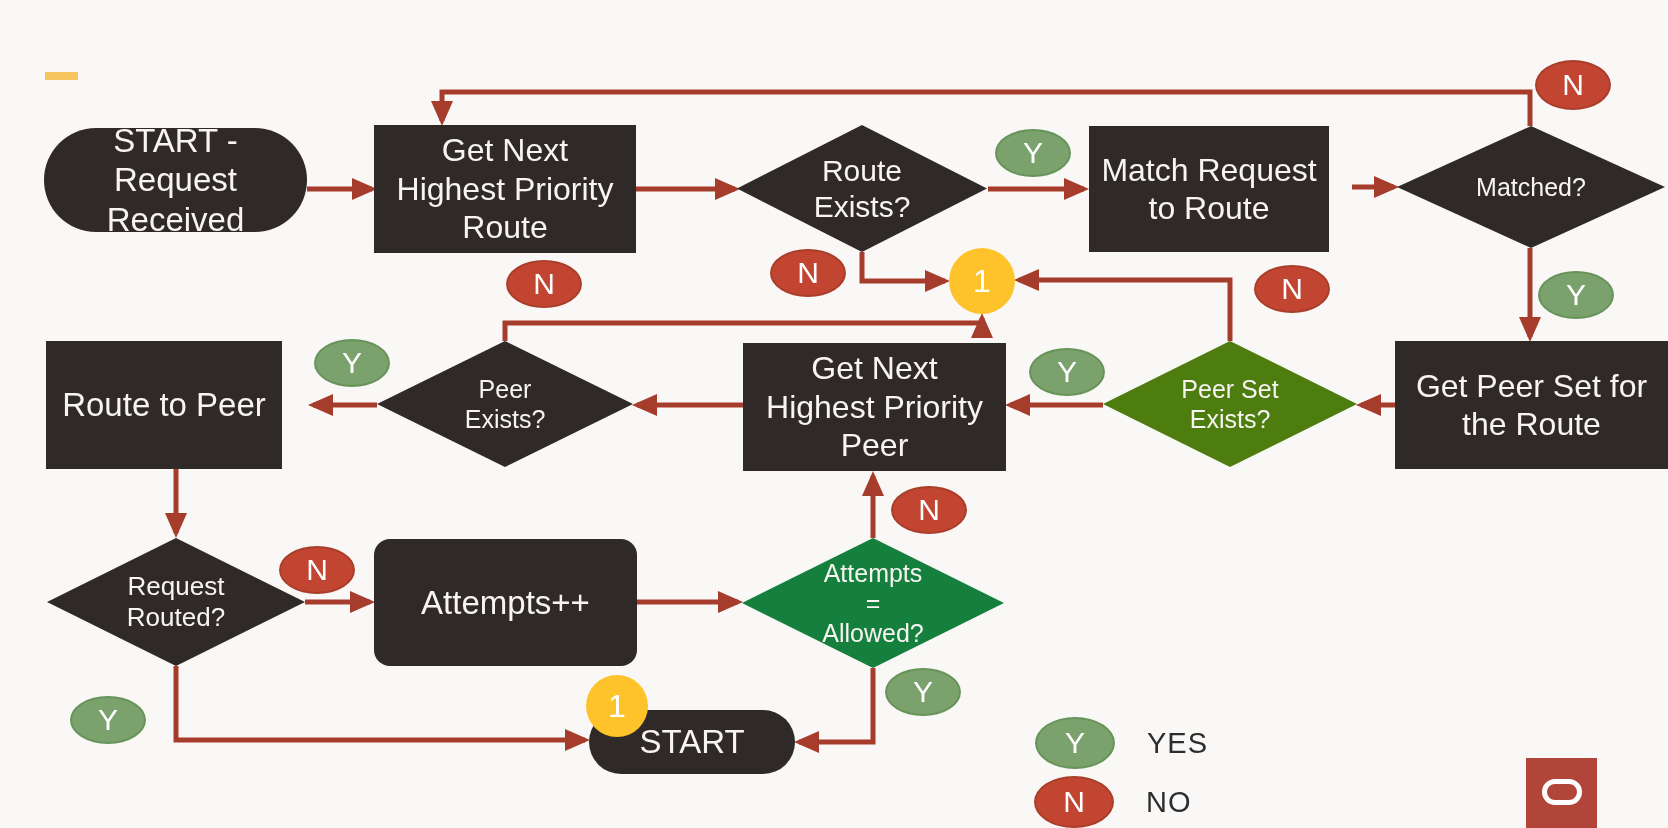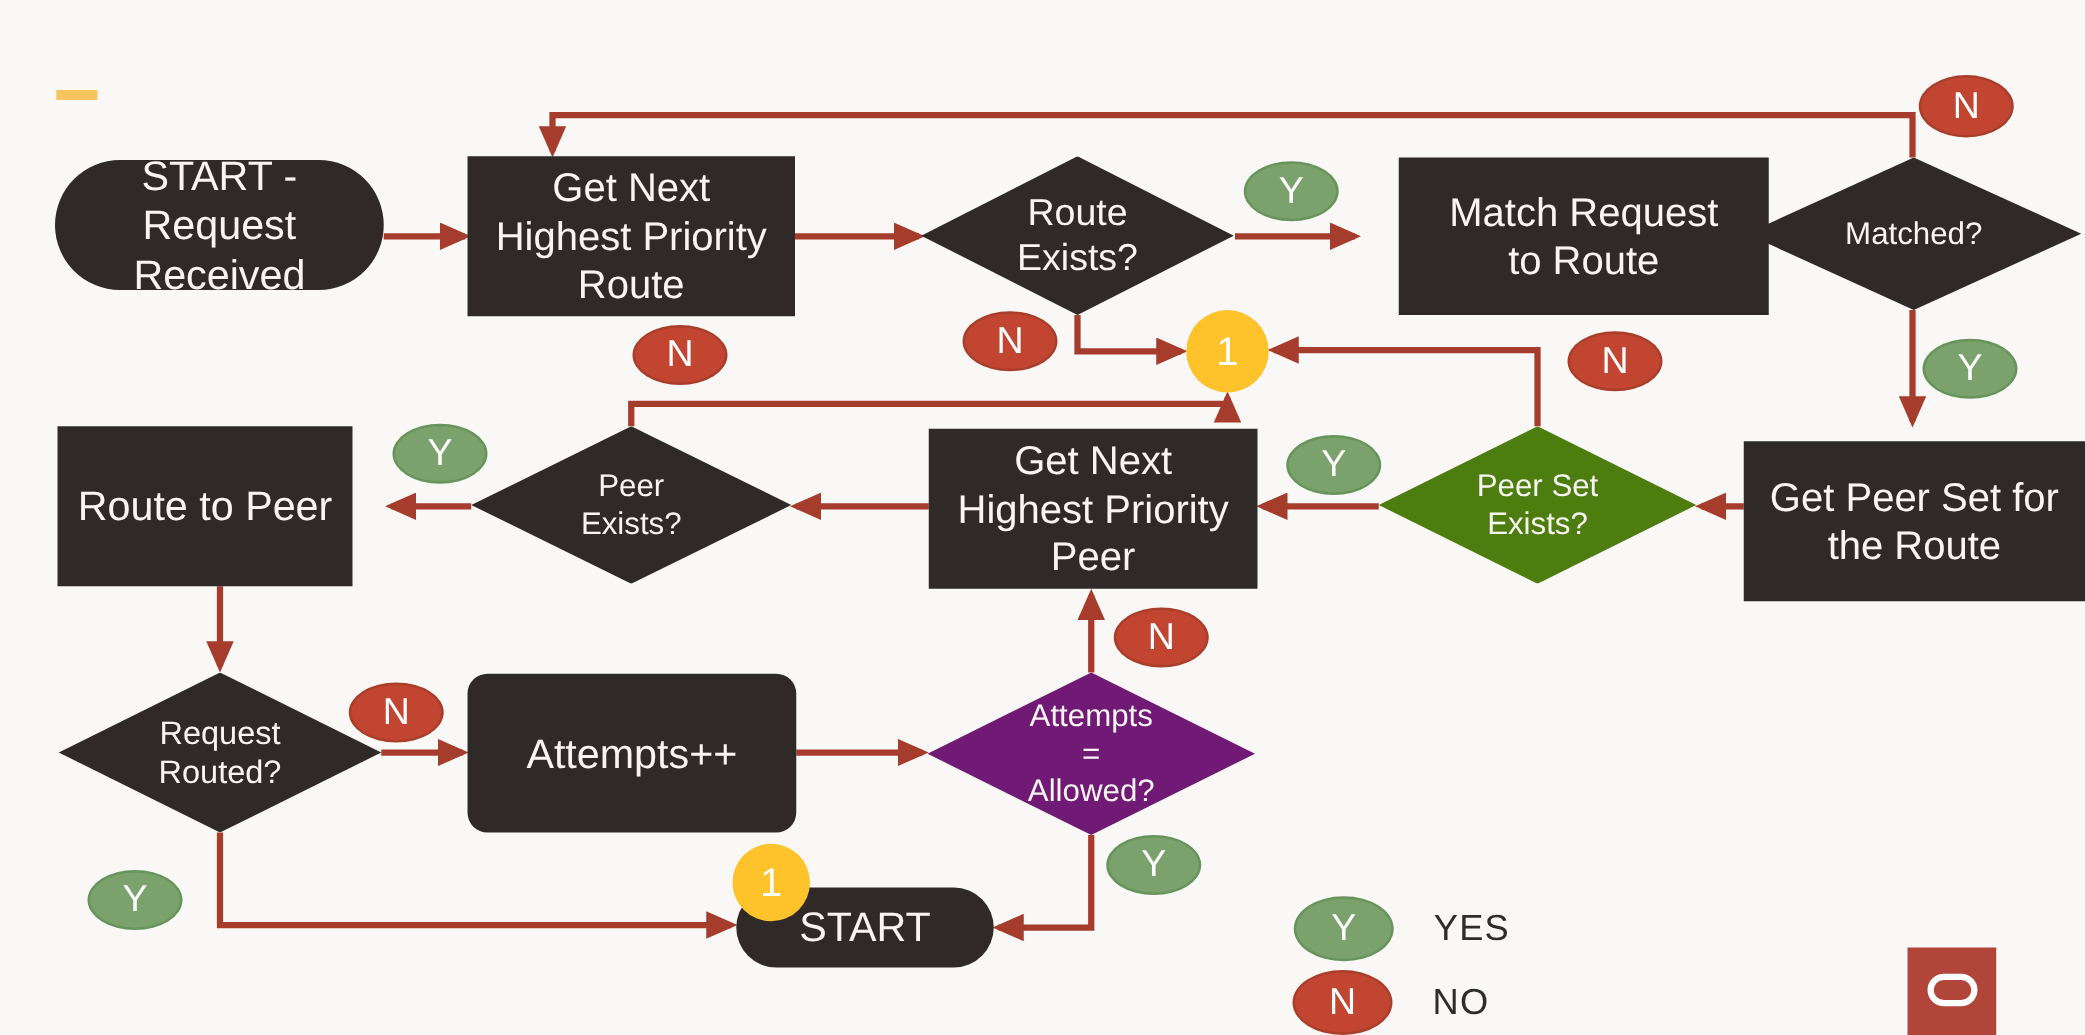--- a/index.html
+++ b/index.html
@@ -61,37 +61,37 @@
 
   <div id="nodes">
       <div class="node terminator" style="left: 44px; top: 128px; width: 263px; height: 104px; font-size: 33px; background: rgb(47, 42, 39); border-radius: 60px;">START -
 Request
 Received</div>
       <div class="node process" style="left: 374px; top: 125px; width: 262px; height: 128px; font-size: 32px; background: rgb(47, 42, 39);">Get Next
 Highest Priority
 Route</div>
       <div class="node decision" style="left: 737px; top: 125px; width: 250px; height: 127px; font-size: 30px; background: rgb(47, 42, 39);">Route
 Exists?</div>
-      <div class="node process" style="left: 1089px; top: 126px; width: 296px; height: 126px; font-size: 32px; background: rgb(47, 42, 39); margin-left: 30px;">Match Request
+      <div class="node process" style="left: 1089px; top: 126px; width: 240px; height: 126px; font-size: 32px; background: rgb(47, 42, 39);">Match Request
 to Route</div>
       <div class="node decision" style="left: 1397px; top: 126px; width: 268px; height: 122px; font-size: 25px; background: rgb(47, 42, 39);">Matched?</div>
-      <div class="node process" style="left: 1395px; top: 353px; width: 273px; height: 128px; font-size: 32px; background: rgb(47, 42, 39);">Get Peer Set for
+      <div class="node process" style="left: 1395px; top: 341px; width: 273px; height: 128px; font-size: 32px; background: rgb(47, 42, 39);">Get Peer Set for
 the Route</div>
       <div class="node decision" style="left: 1103px; top: 341px; width: 254px; height: 126px; font-size: 25px; background: #4d7c0f;">Peer Set
 Exists?</div>
       <div class="node process" style="left: 743px; top: 343px; width: 263px; height: 128px; font-size: 32px; background: rgb(47, 42, 39);">Get Next
 Highest Priority
 Peer</div>
       <div class="node decision" style="left: 377px; top: 341px; width: 256px; height: 126px; font-size: 25px; background: rgb(47, 42, 39);">Peer
 Exists?</div>
       <div class="node process" style="left: 46px; top: 341px; width: 236px; height: 128px; font-size: 33px; background: rgb(47, 42, 39);">Route to Peer</div>
       <div class="node decision" style="left: 47px; top: 538px; width: 258px; height: 128px; font-size: 26px; background: rgb(47, 42, 39);">Request
 Routed?</div>
       <div class="node process" style="left: 374px; top: 539px; width: 263px; height: 127px; font-size: 33px; background: rgb(47, 42, 39); border-radius: 16px;">Attempts++</div>
-      <div class="node decision" style="left: 742px; top: 538px; width: 262px; height: 130px; font-size: 25px; background: #701a75;">Attempts
+      <div class="node decision" style="left: 742px; top: 538px; width: 262px; height: 130px; font-size: 25px; background: #15803d;">Attempts
 =
 Allowed?</div>
       <div class="node terminator" style="left: 589px; top: 710px; width: 206px; height: 64px; font-size: 33px; background: rgb(47, 42, 39); border-radius: 32px;">START</div>
     </div>
   <div id="badges">
       <div class="badge no" style="left: 1535px; top: 60px; width: 76px; height: 50px; background: rgb(194, 69, 50); border: 2px solid rgb(169, 62, 43); font-size: 30px;">N</div>
       <div class="badge yes" style="left: 995px; top: 129px; width: 76px; height: 48px; background: rgb(123, 162, 108); border: 2px solid rgb(102, 148, 90); font-size: 30px;">Y</div>
       <div class="badge no" style="left: 770px; top: 249px; width: 76px; height: 48px; background: rgb(194, 69, 50); border: 2px solid rgb(169, 62, 43); font-size: 30px;">N</div>
       <div class="badge no" style="left: 506px; top: 260px; width: 76px; height: 48px; background: rgb(194, 69, 50); border: 2px solid rgb(169, 62, 43); font-size: 30px;">N</div>
       <div class="badge yes" style="left: 1538px; top: 271px; width: 76px; height: 48px; background: rgb(123, 162, 108); border: 2px solid rgb(102, 148, 90); font-size: 30px;">Y</div>

